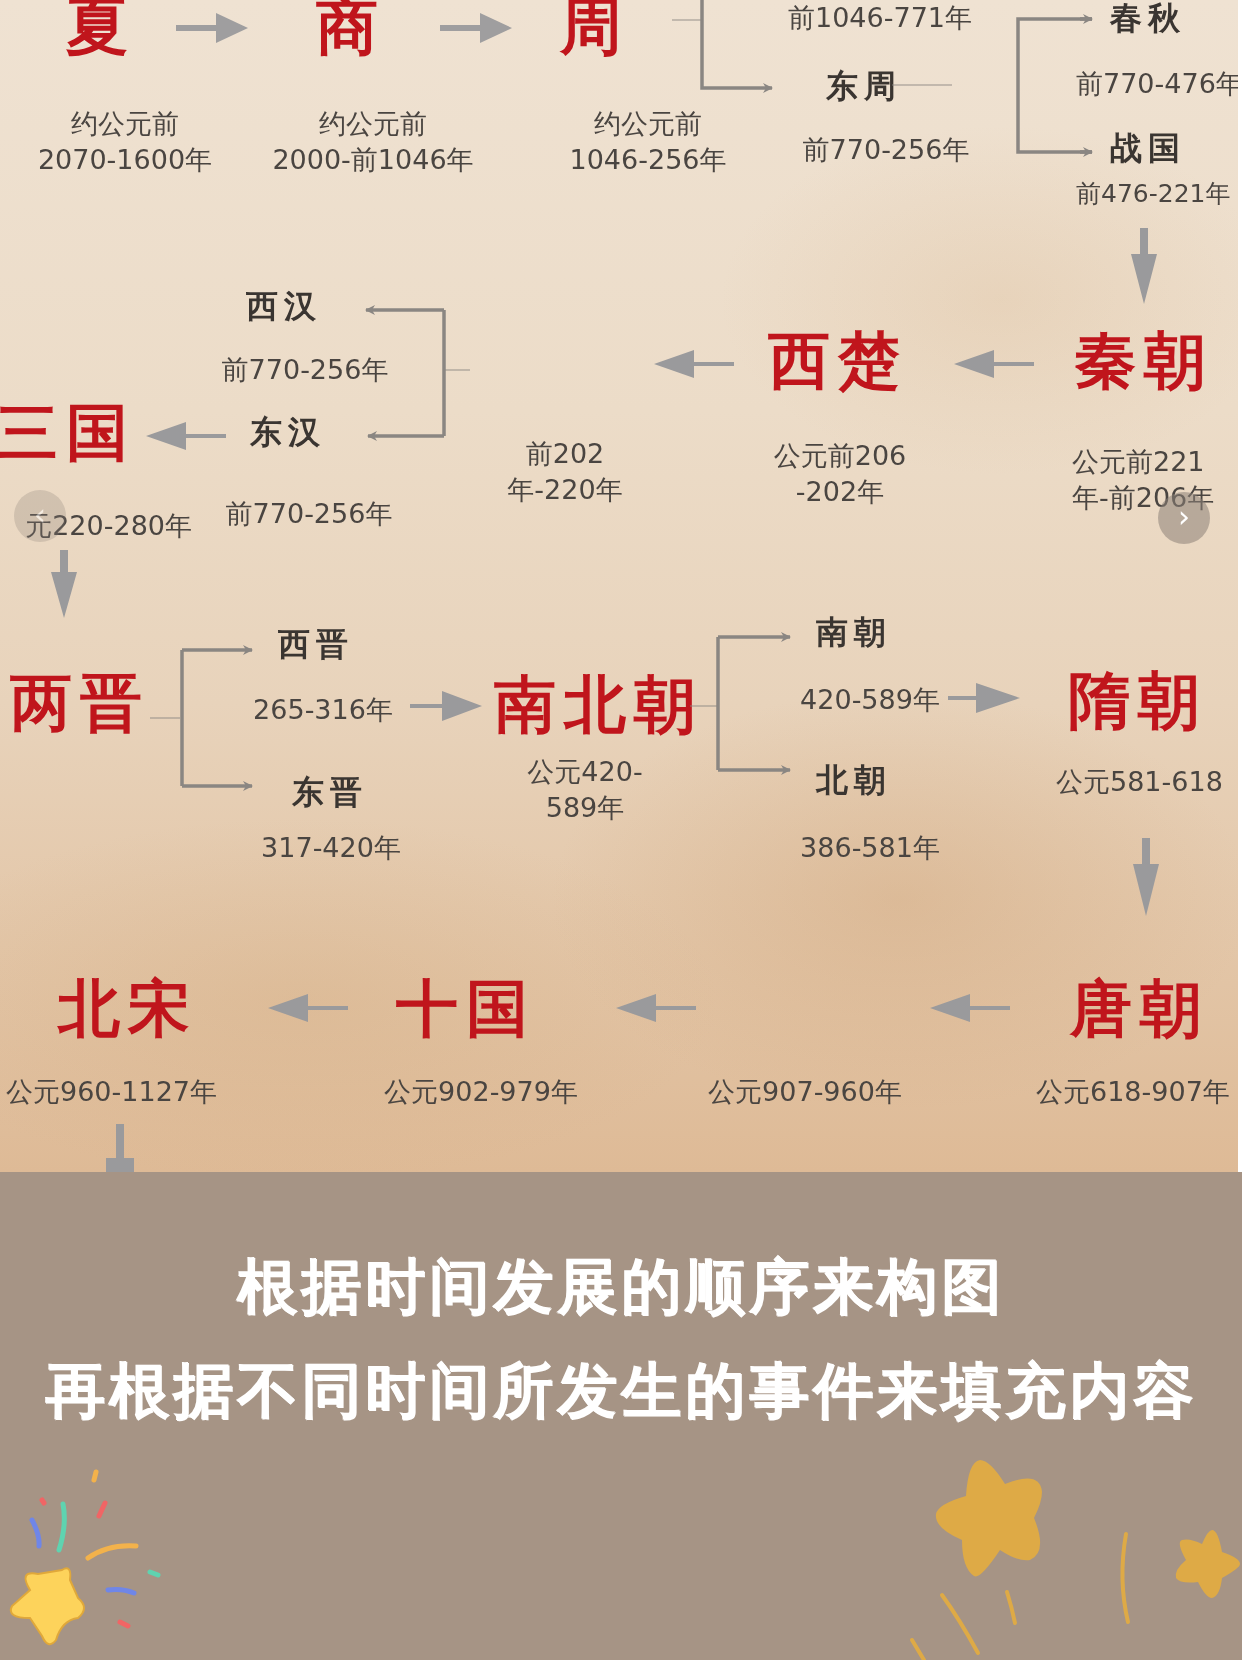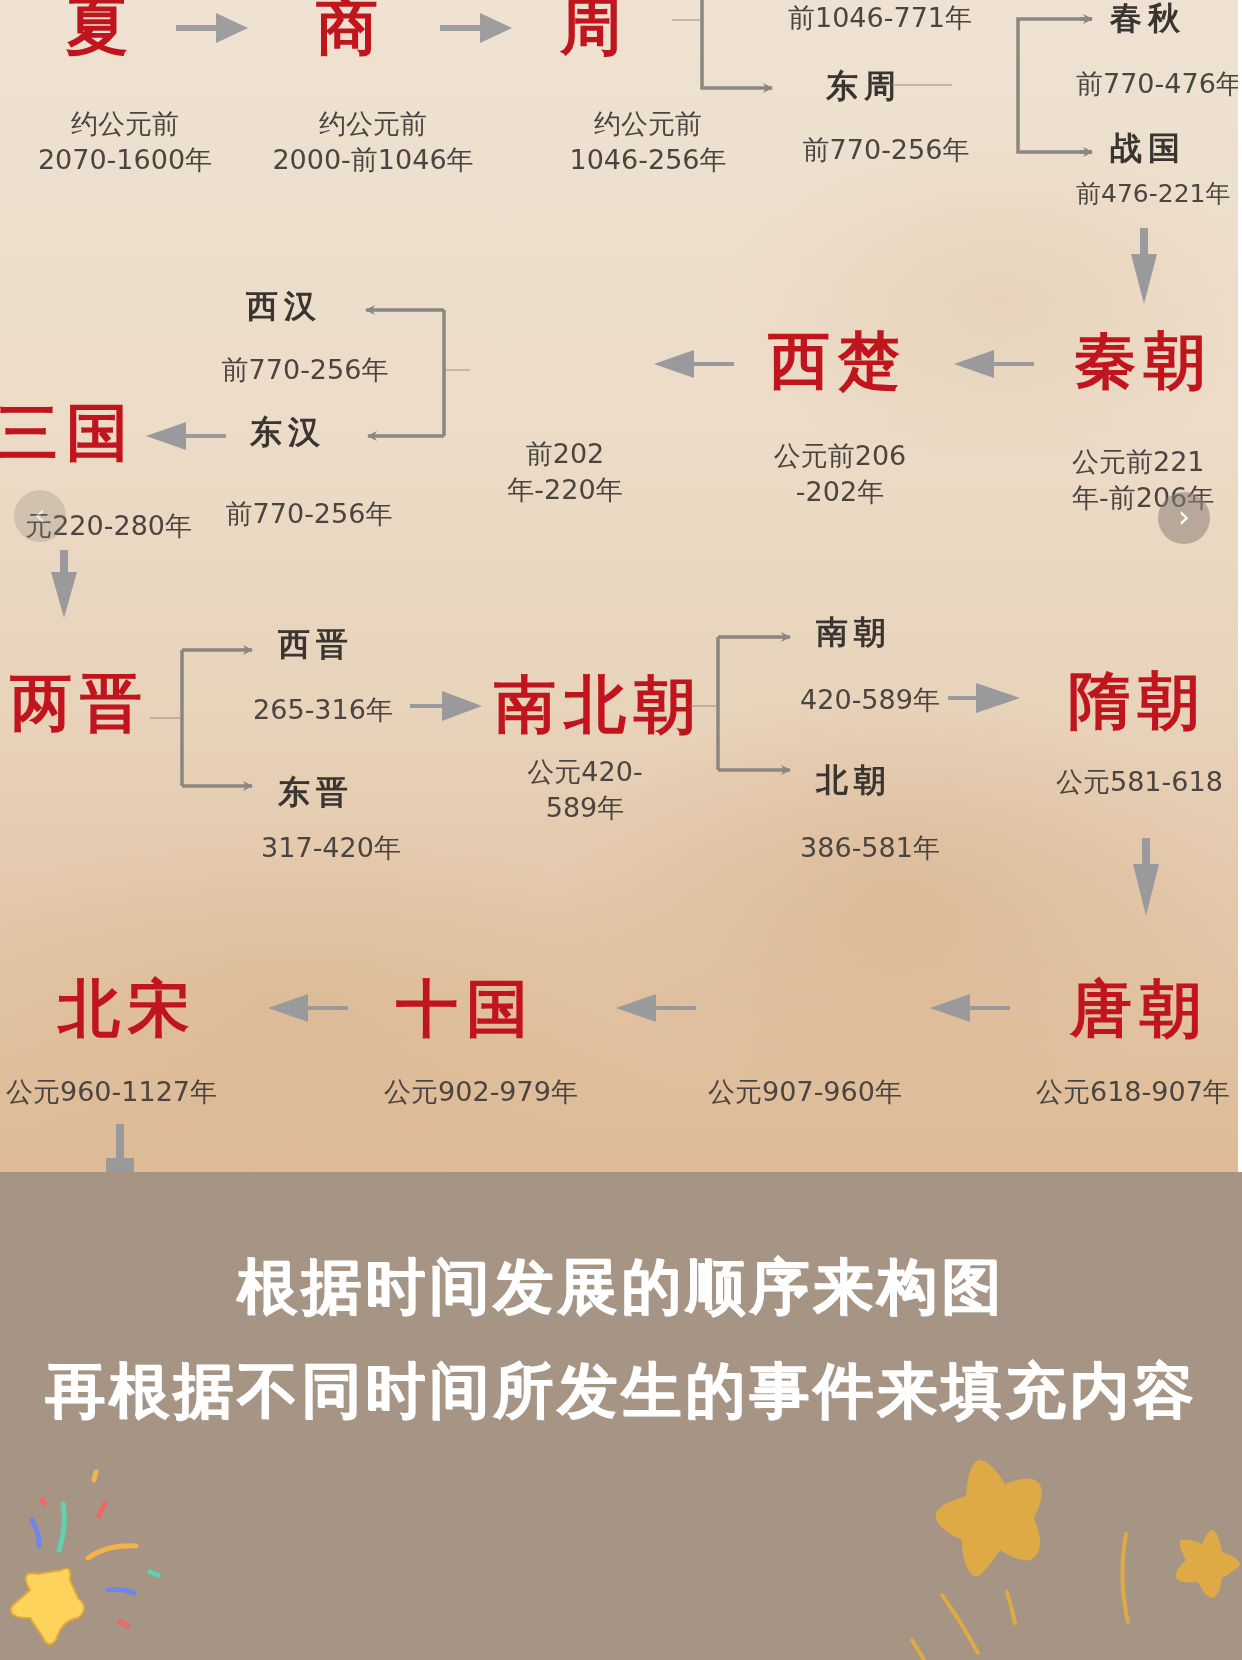--- a/index.html
+++ b/index.html
@@ -81,21 +81,21 @@
   <div class="node date" style="left:200px;top:352px;width:210px;">前770-256年</div>
   <div class="node sub" style="left:250px;top:416px;">东汉</div>
   <div class="node date" style="left:204px;top:496px;width:210px;">前770-256年</div>
 
   <div class="node dyn" style="left:-4px;top:402px;">三国</div>
   <div class="node date" style="left:2px;top:496px;width:190px;text-align:right;margin-top:12px;">元220-280年</div>
 
   <div class="node dyn" style="left:10px;top:644px;margin-top:28px;">两晋</div>
   <div class="node sub" style="left:278px;top:628px;">西晋</div>
   <div class="node date" style="left:238px;top:692px;width:170px;">265-316年</div>
-  <div class="node sub" style="left:278px;top:776px;">东晋</div>
+  <div class="node sub" style="left:292px;top:776px;">东晋</div>
   <div class="node date" style="left:246px;top:830px;width:170px;">317-420年</div>
 
   <div class="node dyn" style="left:494px;top:674px;">南北朝</div>
   <div class="node date" style="left:500px;top:754px;width:170px;">
     <div>公元420-</div>
     <div>589年</div>
   </div>
 
   <div class="node sub" style="left:816px;top:616px;">南朝</div>
   <div class="node date" style="left:790px;top:682px;width:160px;">420-589年</div>

